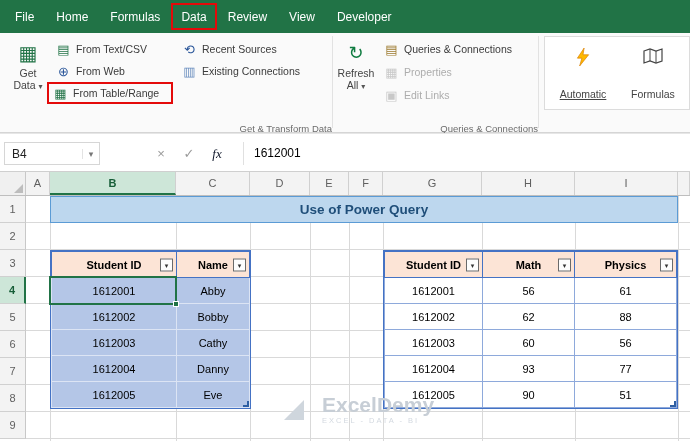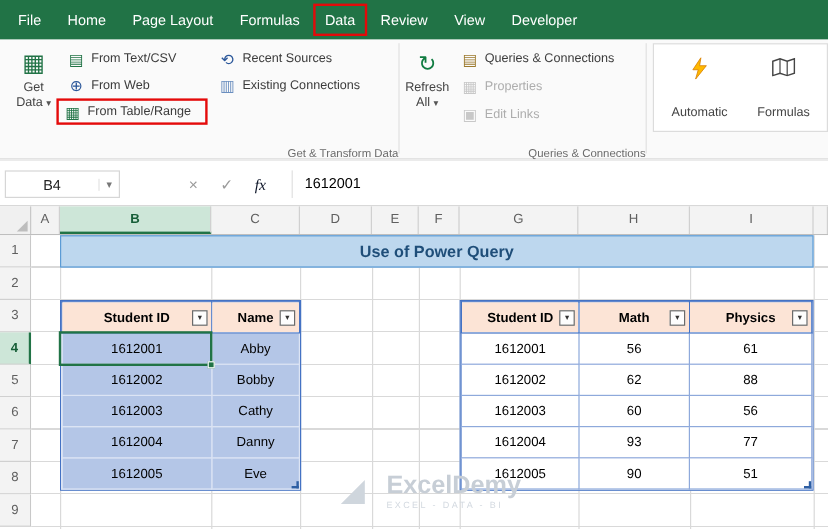--- a/index.html
+++ b/index.html
@@ -29,21 +29,21 @@
   .dtpanel { position:absolute; left:544px; top:3px; width:146px; height:74px; background:#fff;
              border:1px solid #DCDCDC; }
   .dtitem { position:absolute; top:7px; height:62px; width:64px; display:flex; flex-direction:column;
             align-items:center; justify-content:space-between; font-size:10.5px; color:#444; padding:4px 0 6px; }
 
   
   .fbar { position:absolute; left:0; top:133px; width:690px; height:39px; background:#FFFFFF;
           border-bottom:1px solid #CFCFCF; border-top:1px solid #E6E6E6; }
   .namebox { position:absolute; left:4px; top:8px; width:96px; height:23px; border:1px solid #D6D6D6;
              background:#fff; display:flex; align-items:center; font-size:12px; color:#222; }
-  .namebox .nb-val { flex:1; padding-left:7px;margin-left:24px; }
+  .namebox .nb-val { flex:1; padding-left:7px; }
   .namebox .nb-caret { width:17px; text-align:center; color:#777; font-size:9px; border-left:1px solid #E3E3E3; }
   .fbtn { position:absolute; top:8px; width:22px; height:23px; display:flex; align-items:center;
           justify-content:center; color:#9A9A9A; font-size:13px; }
   .fx { font-family:"Liberation Serif", serif; font-style:italic; color:#0f172a; font-size:13px; }
   .fdiv { position:absolute; left:243px; top:8px; width:1px; height:23px; background:#E0E0E0; }
   .fval { position:absolute; left:254px; top:8px; height:23px; line-height:23px; font-size:12px; color:#000; }
 
   
   .colhdrs { position:absolute; left:0; top:172px; width:690px; height:24px; background:#F3F3F3;
              border-bottom:1px solid #BEBEBE; }
@@ -96,21 +96,20 @@
   .caret { font-size:8px; color:#555; }
 </style>
 </head>
 <body>
 
 <div class="stage">
 
   <div class="tabbar">
     <span class="tab">File</span>
     <span class="tab">Home</span>
-    <span class="tab">Page Layout</span>
     <span class="tab">Formulas</span>
     <span class="tab hl">Data</span>
     <span class="tab">Review</span>
     <span class="tab">View</span>
     <span class="tab">Developer</span>
   </div>
 
   <div class="ribbon">
 
     <div class="bigbtn" style="left:6px; width:44px;">
@@ -160,21 +159,21 @@
     </div>
     <div class="sbtn disabled" style="left:380px; top:51px;">
       <span class="si">▣</span>
       <span>Edit Links</span>
     </div>
 
     <div class="glabel" style="left:332px; width:206px;">Queries &amp; Connections</div>
     <div class="vsep" style="left:538px;"></div>
 
     <div class="dtpanel">
-      <div class="dtitem" style="left:6px;">
+      <div class="dtitem" style="left:6px;text-decoration:underline;">
         <span>
           <svg width="18" height="18" viewBox="0 0 16 16">
               <polygon points="9,0 3,9 7,9 5,16 13,6 8,6" fill="#FFB900" stroke="#D87E00" stroke-width="0.6"></polygon>
             </svg>
         </span>
         <span>Automatic</span>
       </div>
       <div class="dtitem" style="left:76px;">
         <span>
           <svg width="20" height="16" viewBox="0 0 20 16">

